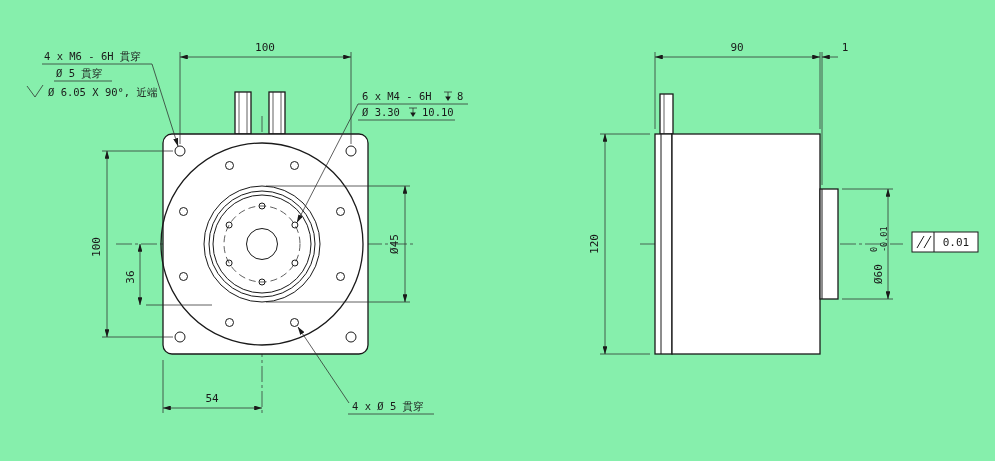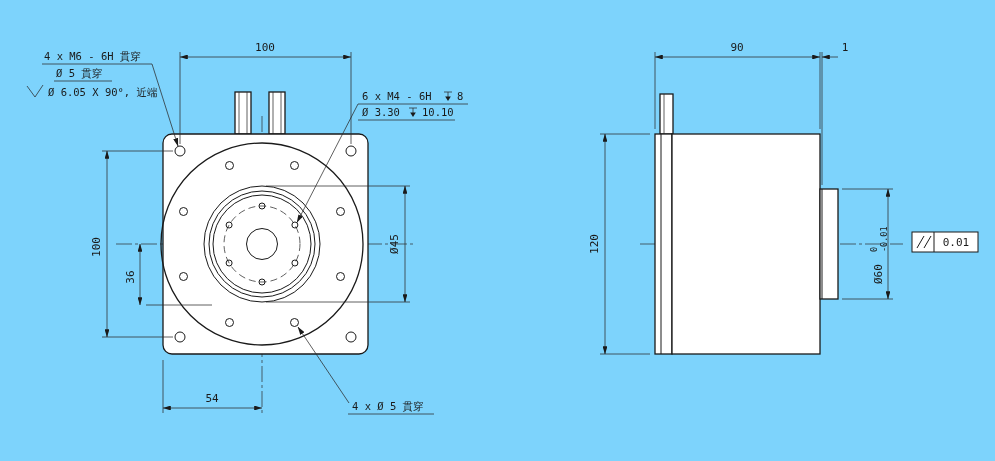--- a/index.html
+++ b/index.html
@@ -1,16 +1,16 @@
 <!DOCTYPE html>
 <html><head>
 <meta charset="utf-8">
 <style>
   html,body{margin:0;padding:0;background:#ffffff;}
-  .page{position:relative;width:995px;height:461px;background:#7dd3fc;overflow:hidden;}
+  .page{position:relative;width:995px;height:461px;background:#86efac;overflow:hidden;}
   svg{display:block;}
   svg text{font-family:"DejaVu Sans Mono","Liberation Mono",monospace;fill:#1a1a1a;}
   .t11{font-size:11px;}
   .t10{font-size:10.5px;}
   .t8{font-size:8.5px;}
   .thick{stroke:#1a1a1a;stroke-width:1.3;fill:none;}
   .med{stroke:#1a1a1a;stroke-width:1.0;fill:none;}
   .thin{stroke:#2b2b2b;stroke-width:0.75;fill:none;}
   .cl{stroke:#2b2b2b;stroke-width:0.7;fill:none;stroke-dasharray:16 3 3 3;}
   .dash{stroke-dasharray:7 4;}

